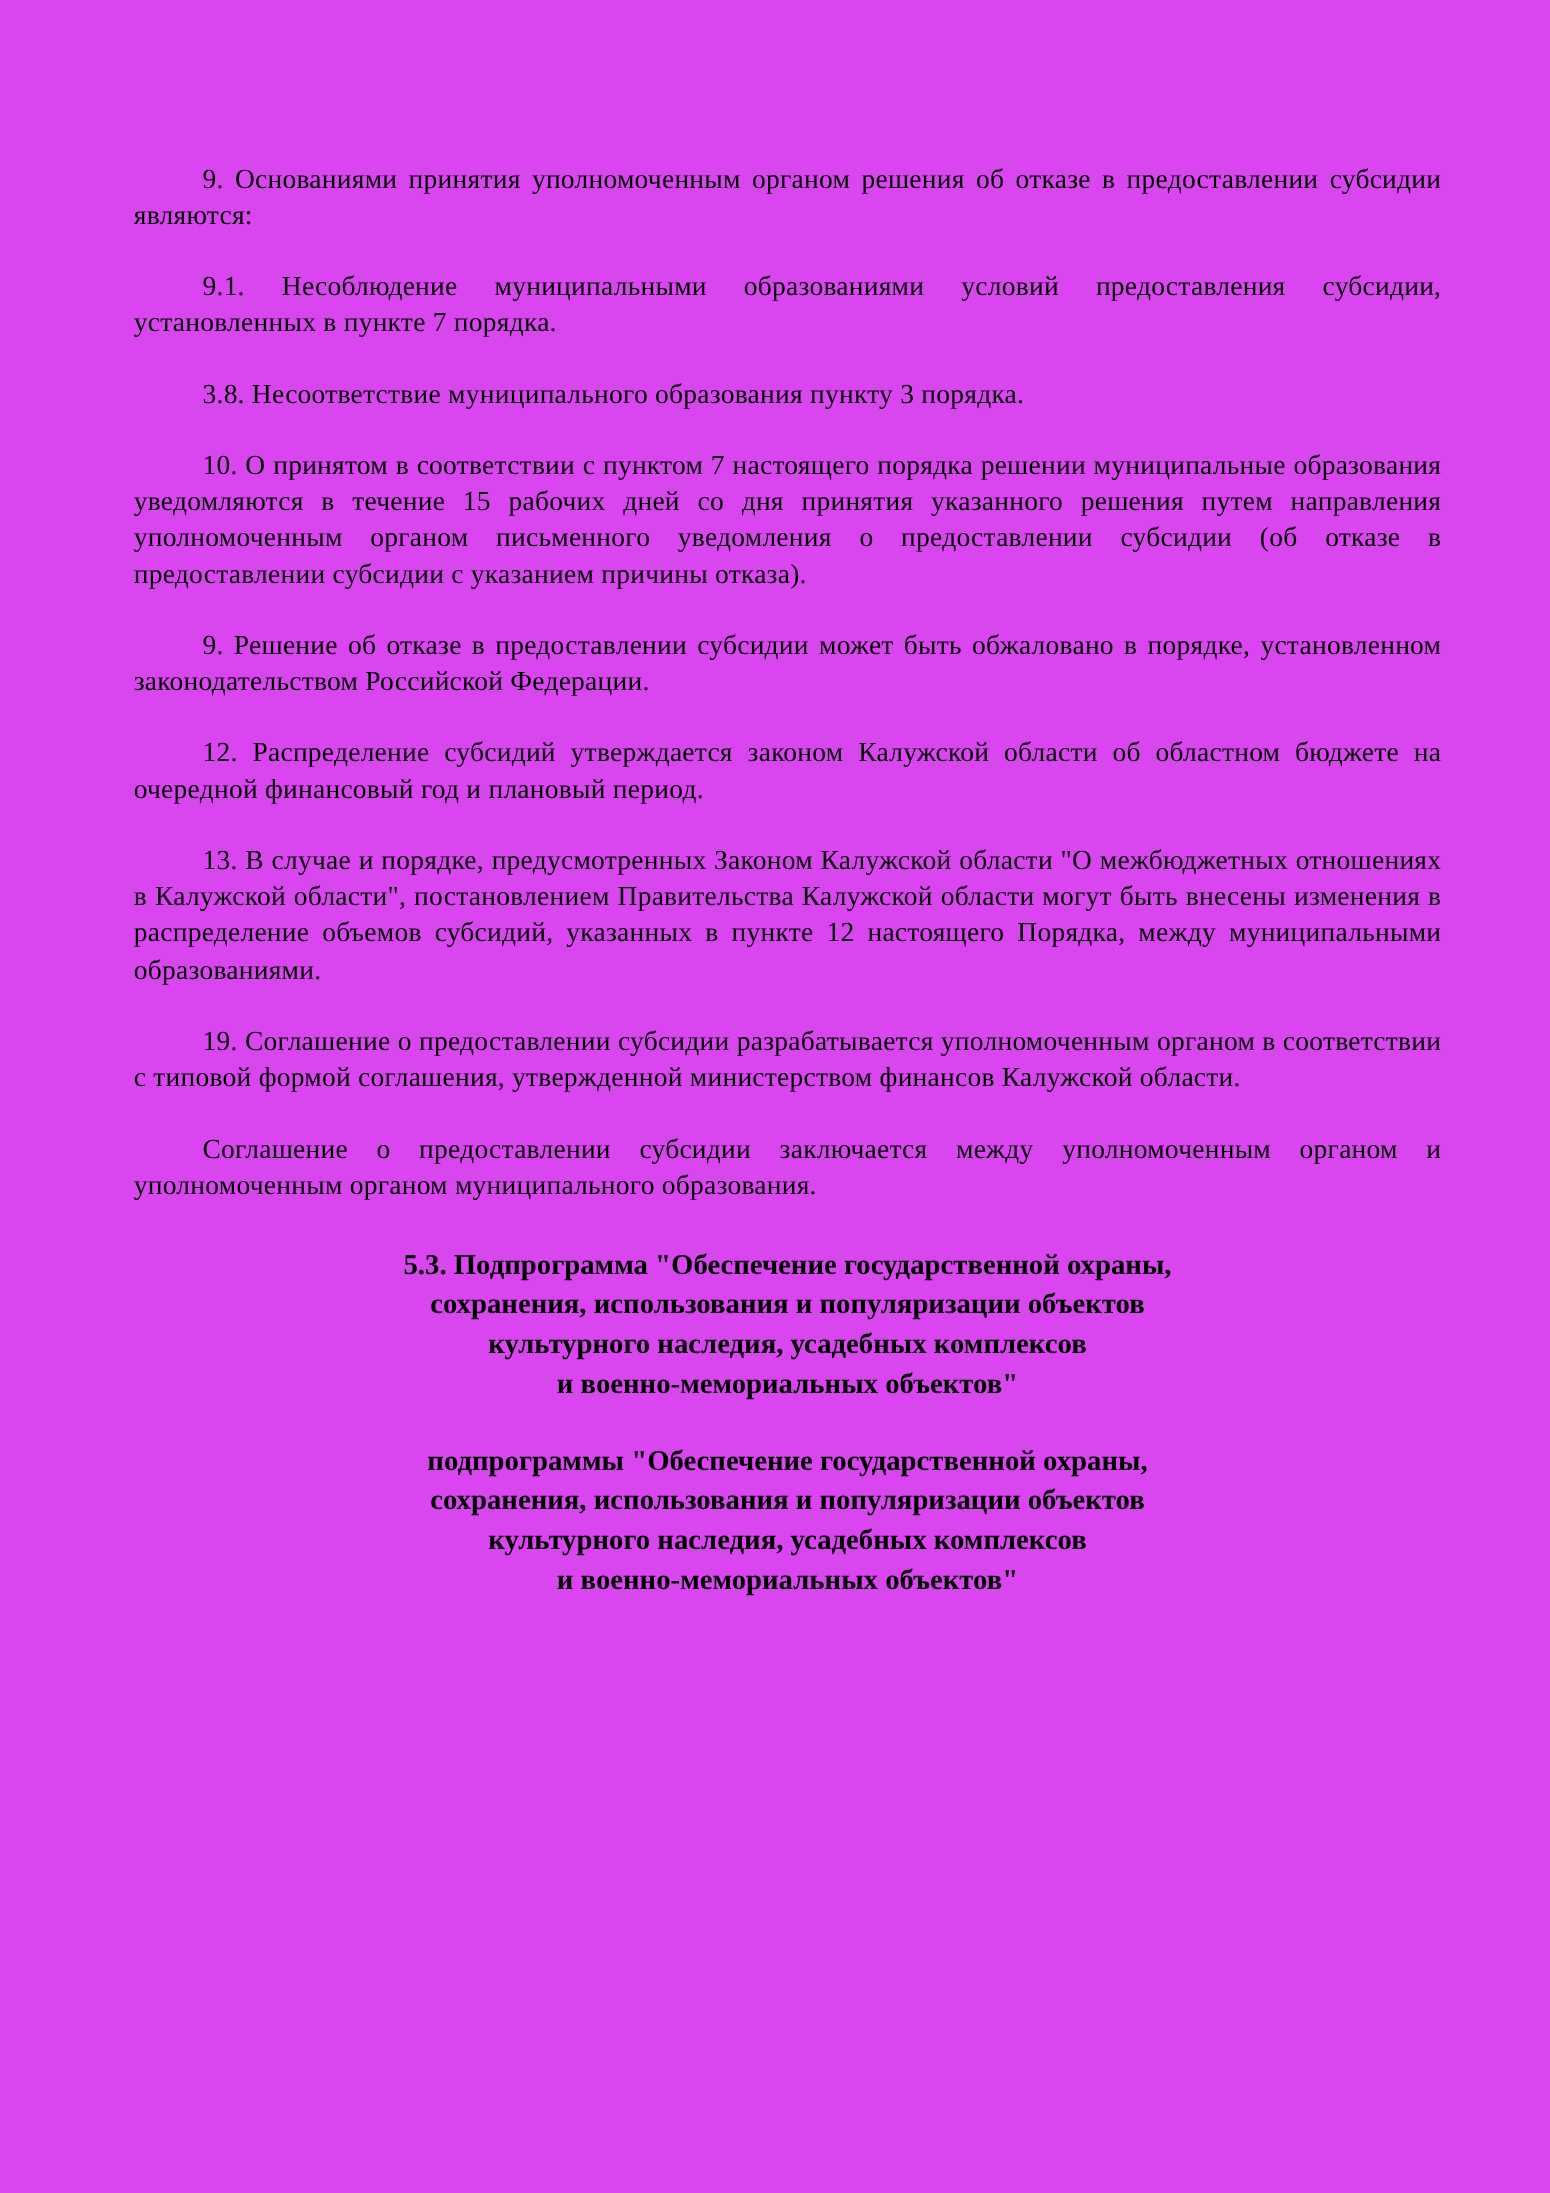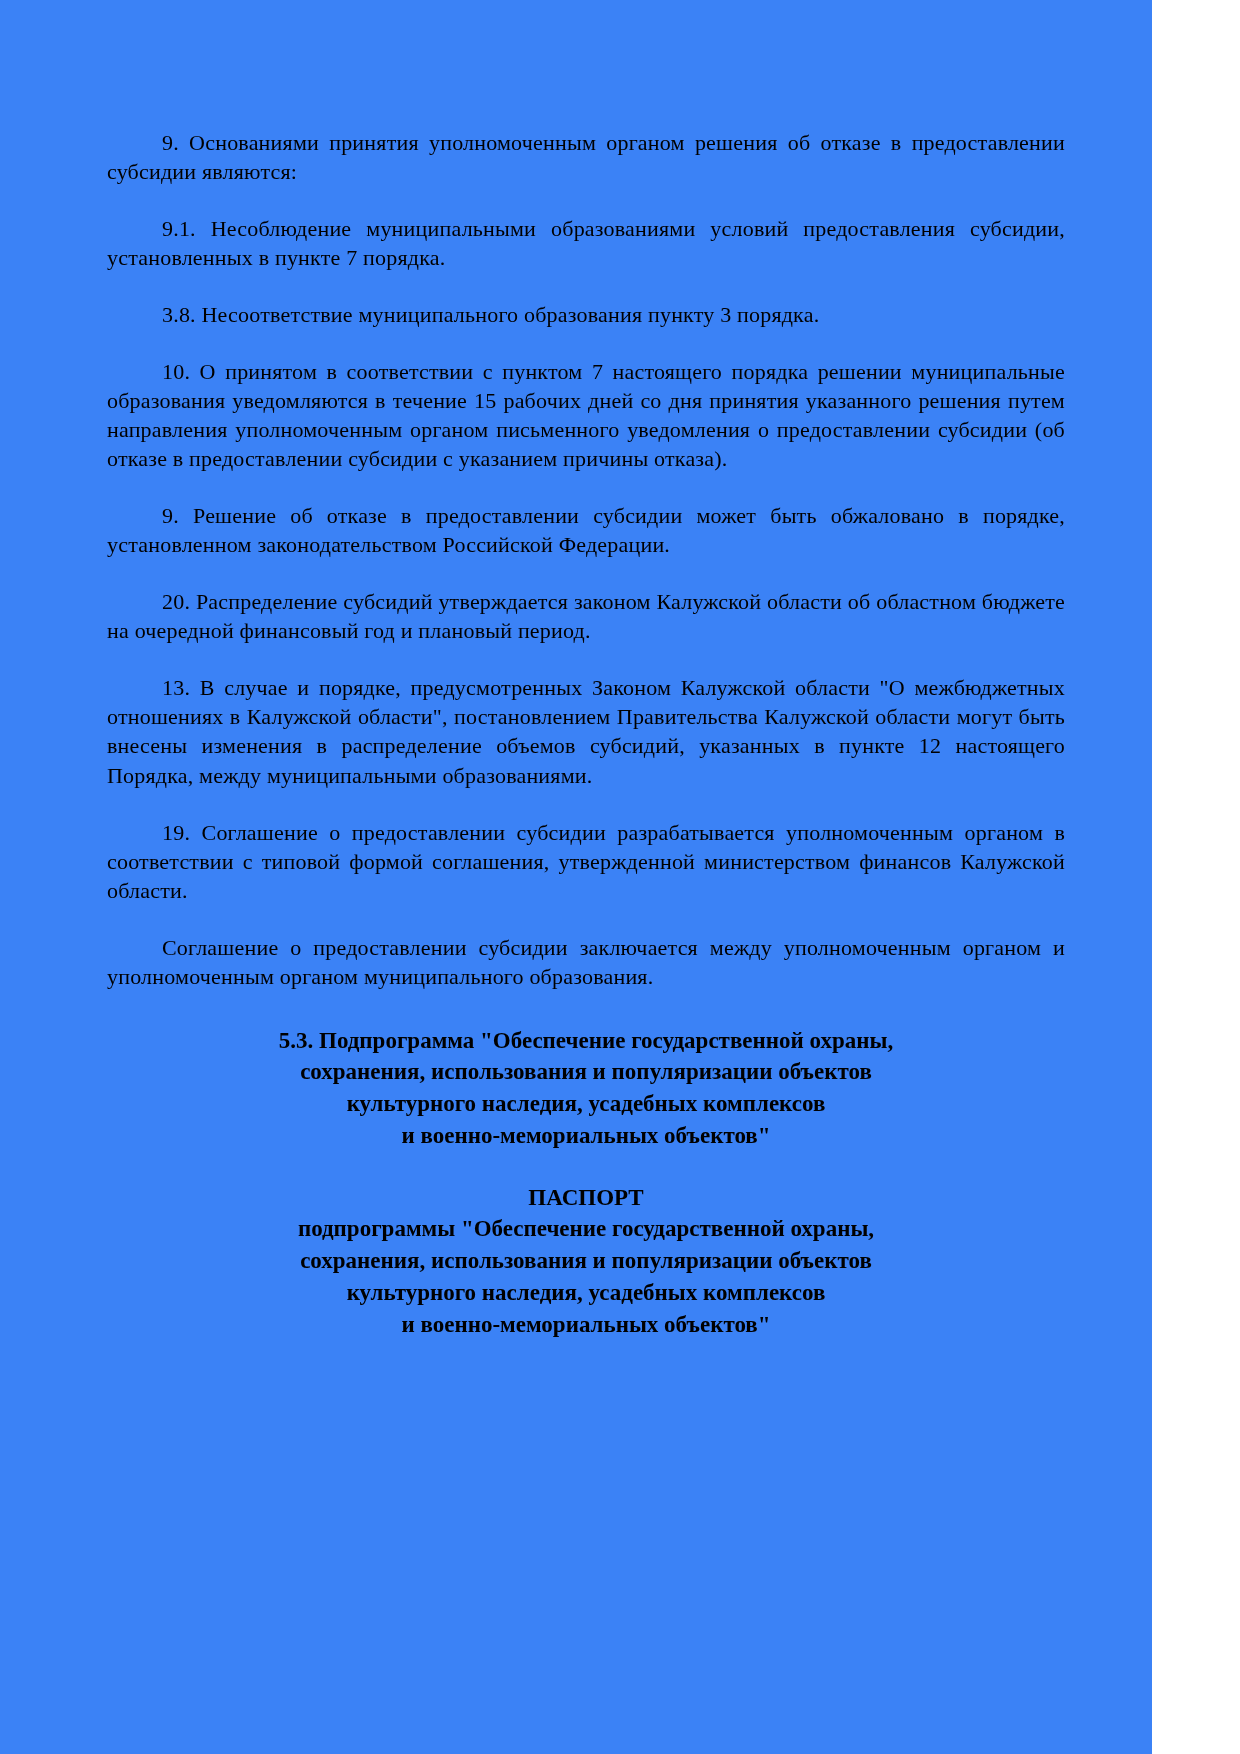--- a/index.html
+++ b/index.html
@@ -8,24 +8,24 @@
     background: #ffffff;
   }
   body {
     width: 1240px;
     min-height: 1754px;
     font-family: "Liberation Serif", "DejaVu Serif", serif;
     color: #000000;
   }
   .page {
     box-sizing: border-box;
-    width: 1152px;
+    width: 1240px;
     min-height: 1754px;
     padding: 128px 87px 60px 107px;
-    background: #3b82f6;
+    background: #d946ef;
   }
   .doc-body p {
     margin: 0 0 28px 0;
     font-size: 22px;
     line-height: 1.32;
     text-align: justify;
     text-indent: 55px;
     letter-spacing: 0.2px;
   }
   .doc-heading {
@@ -50,34 +50,33 @@
 <body>
 
 <div class="page">
   <div class="doc-body">
 
     <p>9. Основаниями принятия уполномоченным органом решения об отказе в предоставлении субсидии являются:</p>
     <p>9.1. Несоблюдение муниципальными образованиями условий предоставления субсидии, установленных в пункте 7 порядка.</p>
     <p>3.8. Несоответствие муниципального образования пункту 3 порядка.</p>
     <p>10. О принятом в соответствии с пунктом 7 настоящего порядка решении муниципальные образования уведомляются в течение 15 рабочих дней со дня принятия указанного решения путем направления уполномоченным органом письменного уведомления о предоставлении субсидии (об отказе в предоставлении субсидии с указанием причины отказа).</p>
     <p>9. Решение об отказе в предоставлении субсидии может быть обжаловано в порядке, установленном законодательством Российской Федерации.</p>
-    <p>20. Распределение субсидий утверждается законом Калужской области об областном бюджете на очередной финансовый год и плановый период.</p>
+    <p>12. Распределение субсидий утверждается законом Калужской области об областном бюджете на очередной финансовый год и плановый период.</p>
     <p>13. В случае и порядке, предусмотренных Законом Калужской области "О межбюджетных отношениях в Калужской области", постановлением Правительства Калужской области могут быть внесены изменения в распределение объемов субсидий, указанных в пункте 12 настоящего Порядка, между муниципальными образованиями.</p>
     <p>19. Соглашение о предоставлении субсидии разрабатывается уполномоченным органом в соответствии с типовой формой соглашения, утвержденной министерством финансов Калужской области.</p>
     <p>Соглашение о предоставлении субсидии заключается между уполномоченным органом и уполномоченным органом муниципального образования.</p>
 
     <div class="doc-heading section-heading">
       <span class="heading-line">5.3. Подпрограмма "Обеспечение государственной охраны,</span>
       <span class="heading-line">сохранения, использования и популяризации объектов</span>
       <span class="heading-line">культурного наследия, усадебных комплексов</span>
       <span class="heading-line">и военно-мемориальных объектов"</span>
     </div>
 
     <div class="doc-heading passport-heading">
-      <span class="heading-line">ПАСПОРТ</span>
       <span class="heading-line">подпрограммы "Обеспечение государственной охраны,</span>
       <span class="heading-line">сохранения, использования и популяризации объектов</span>
       <span class="heading-line">культурного наследия, усадебных комплексов</span>
       <span class="heading-line">и военно-мемориальных объектов"</span>
     </div>
 
   </div>
 </div>
 
 </body></html>

